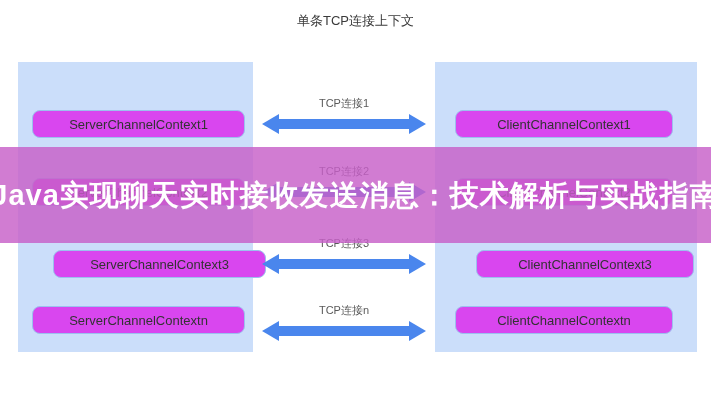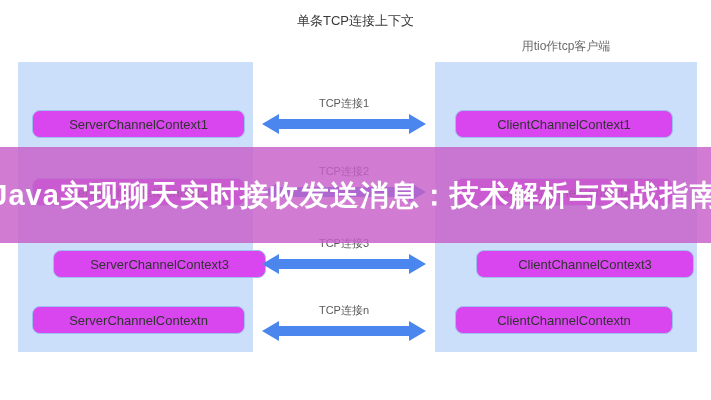--- a/index.html
+++ b/index.html
@@ -52,21 +52,20 @@
     text-align:center;letter-spacing:1px;white-space:nowrap;
   }
 </style>
 </head>
 <body>
 
 <div class="stage">
 
   <div class="diagram-title">单条TCP连接上下文</div>
 
-  <div class="col-header right">用tio作tcp客户端</div>
 
   <div class="panel left"></div>
   <div class="panel right"></div>
 
   <div class="row r1">
     <div class="ctx-box server">ServerChannelContext1</div>
     <div class="conn-label">TCP连接1</div>
     <div class="arrow">
       <span class="head west"></span>
       <span class="shaft"></span>

